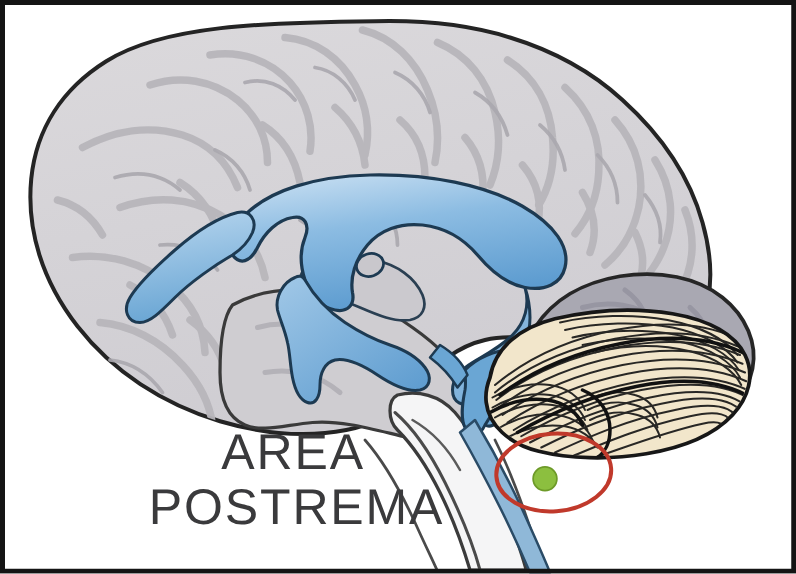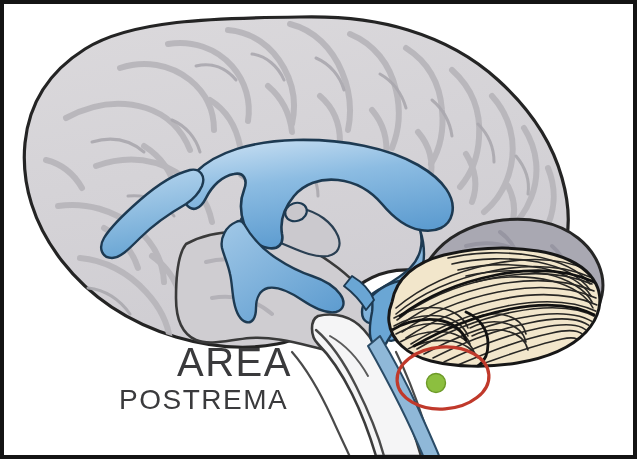--- a/index.html
+++ b/index.html
@@ -46,21 +46,21 @@
     -webkit-font-smoothing: antialiased;
   }
   #label-line-1 {
     left: 177px;
     top: 342px;
     font-size: 40px;
   }
   #label-line-2 {
     left: 119px;
     top: 386px;
-    font-size: 28px;
+    font-size: 40px;
   }
 </style>
 </head>
 <body>
 
 <div id="figure-root">
 
   <svg id="brain-svg" viewBox="0 0 637 459" xmlns="http://www.w3.org/2000/svg">
     <defs>
       <linearGradient id="ventGrad" x1="0" y1="0" x2="0.35" y2="1">

